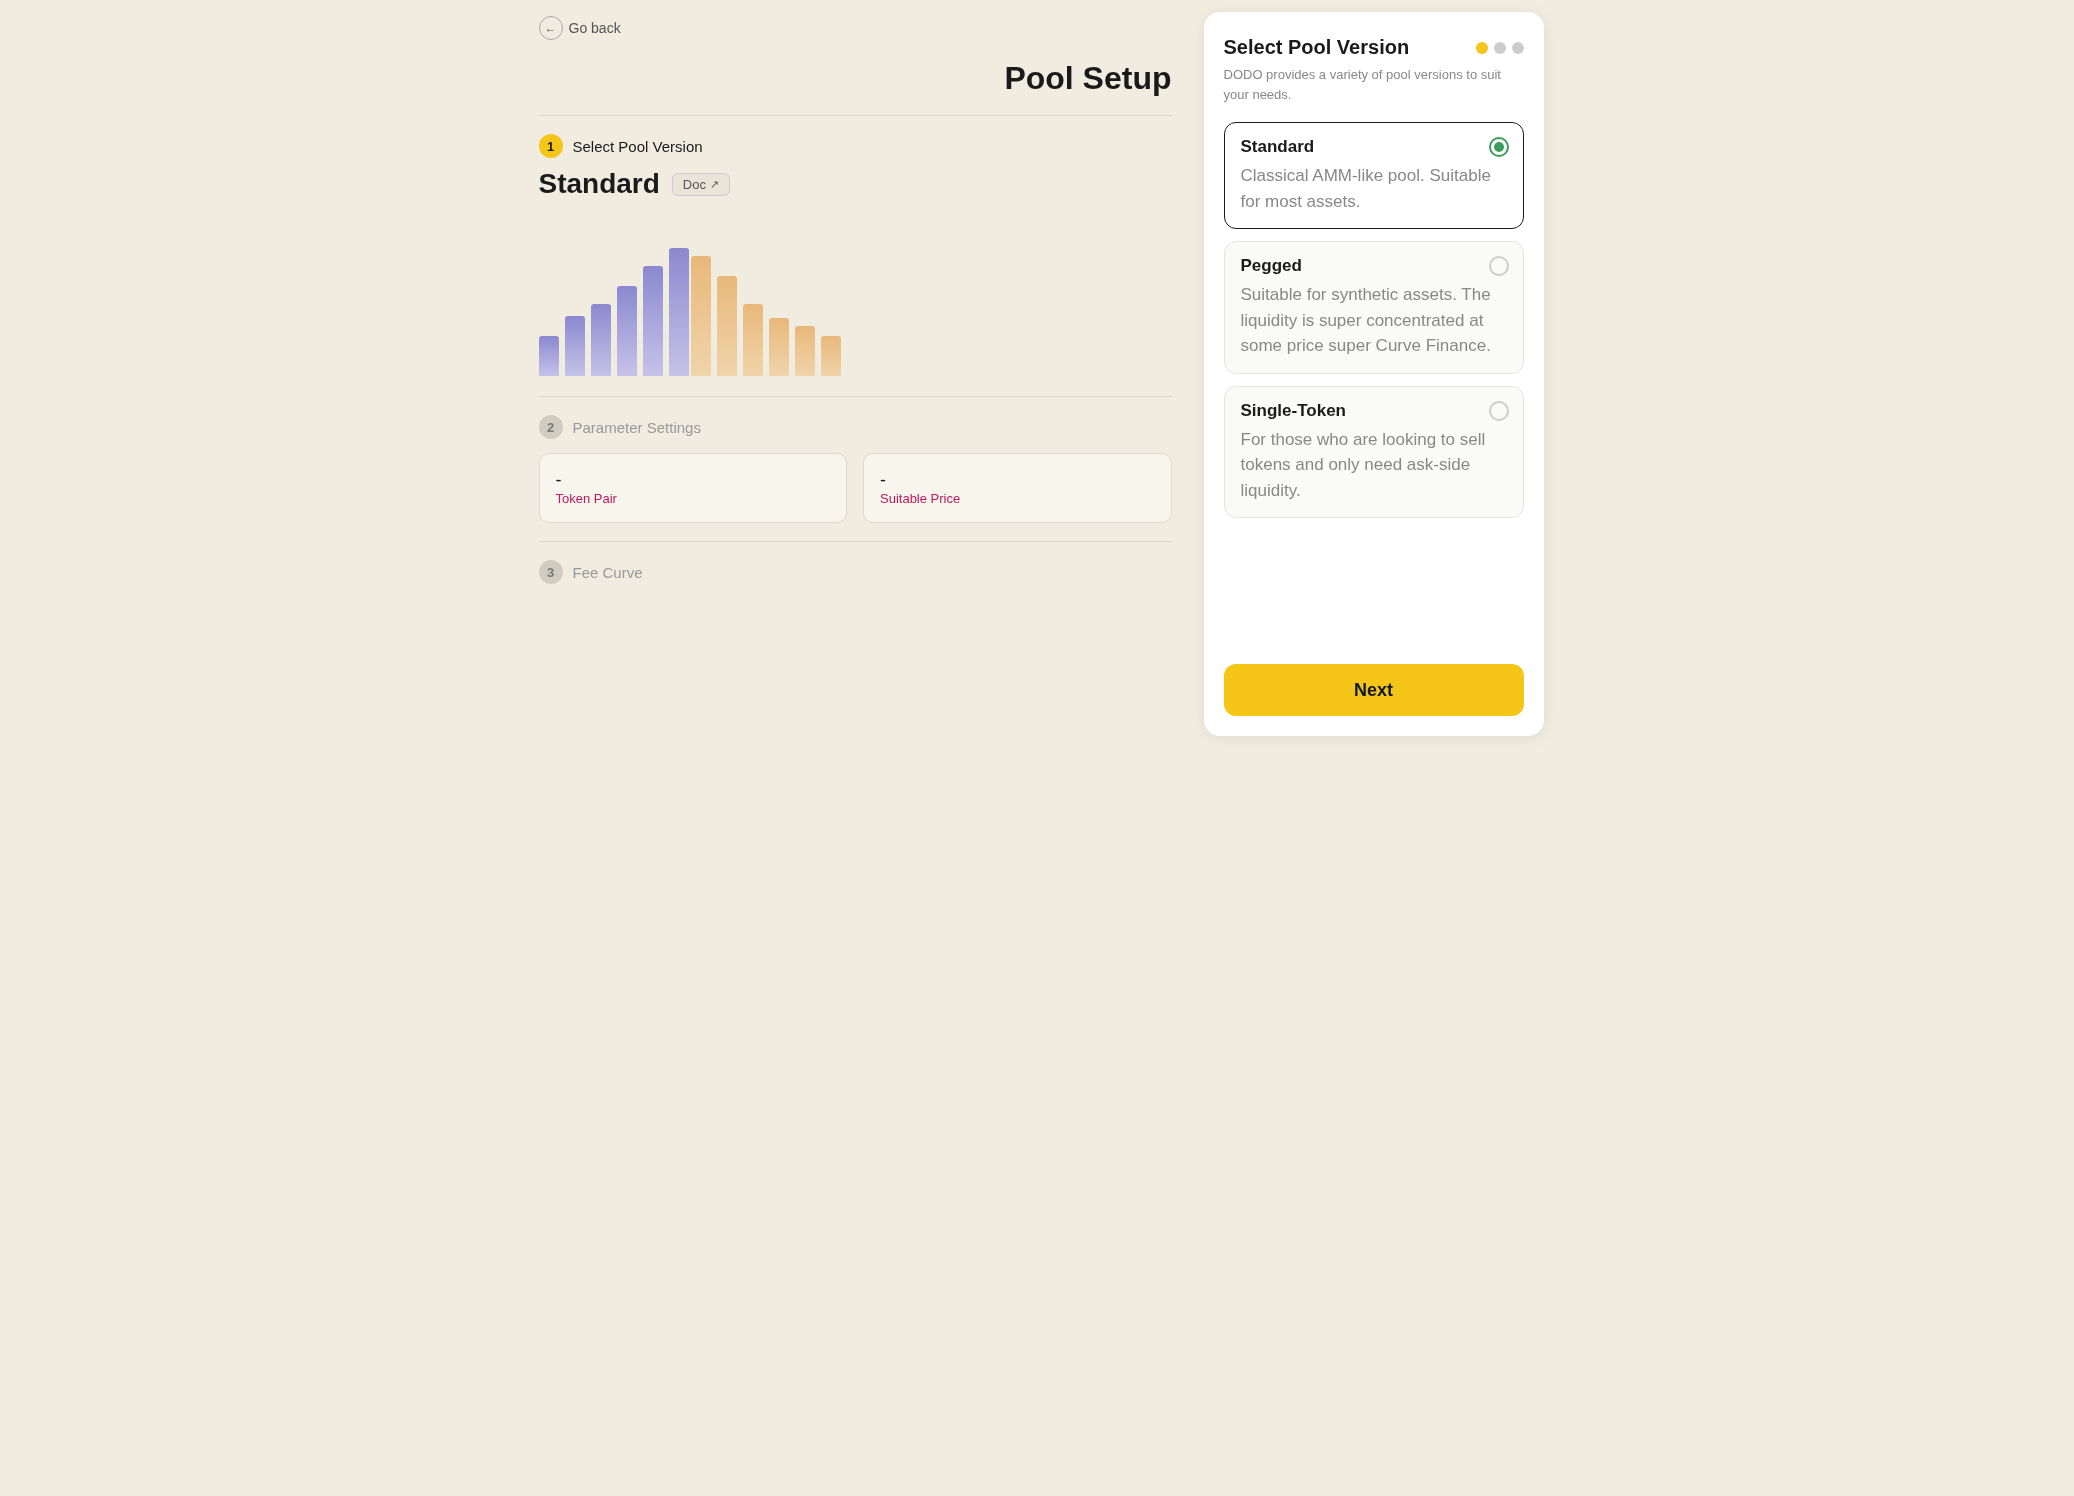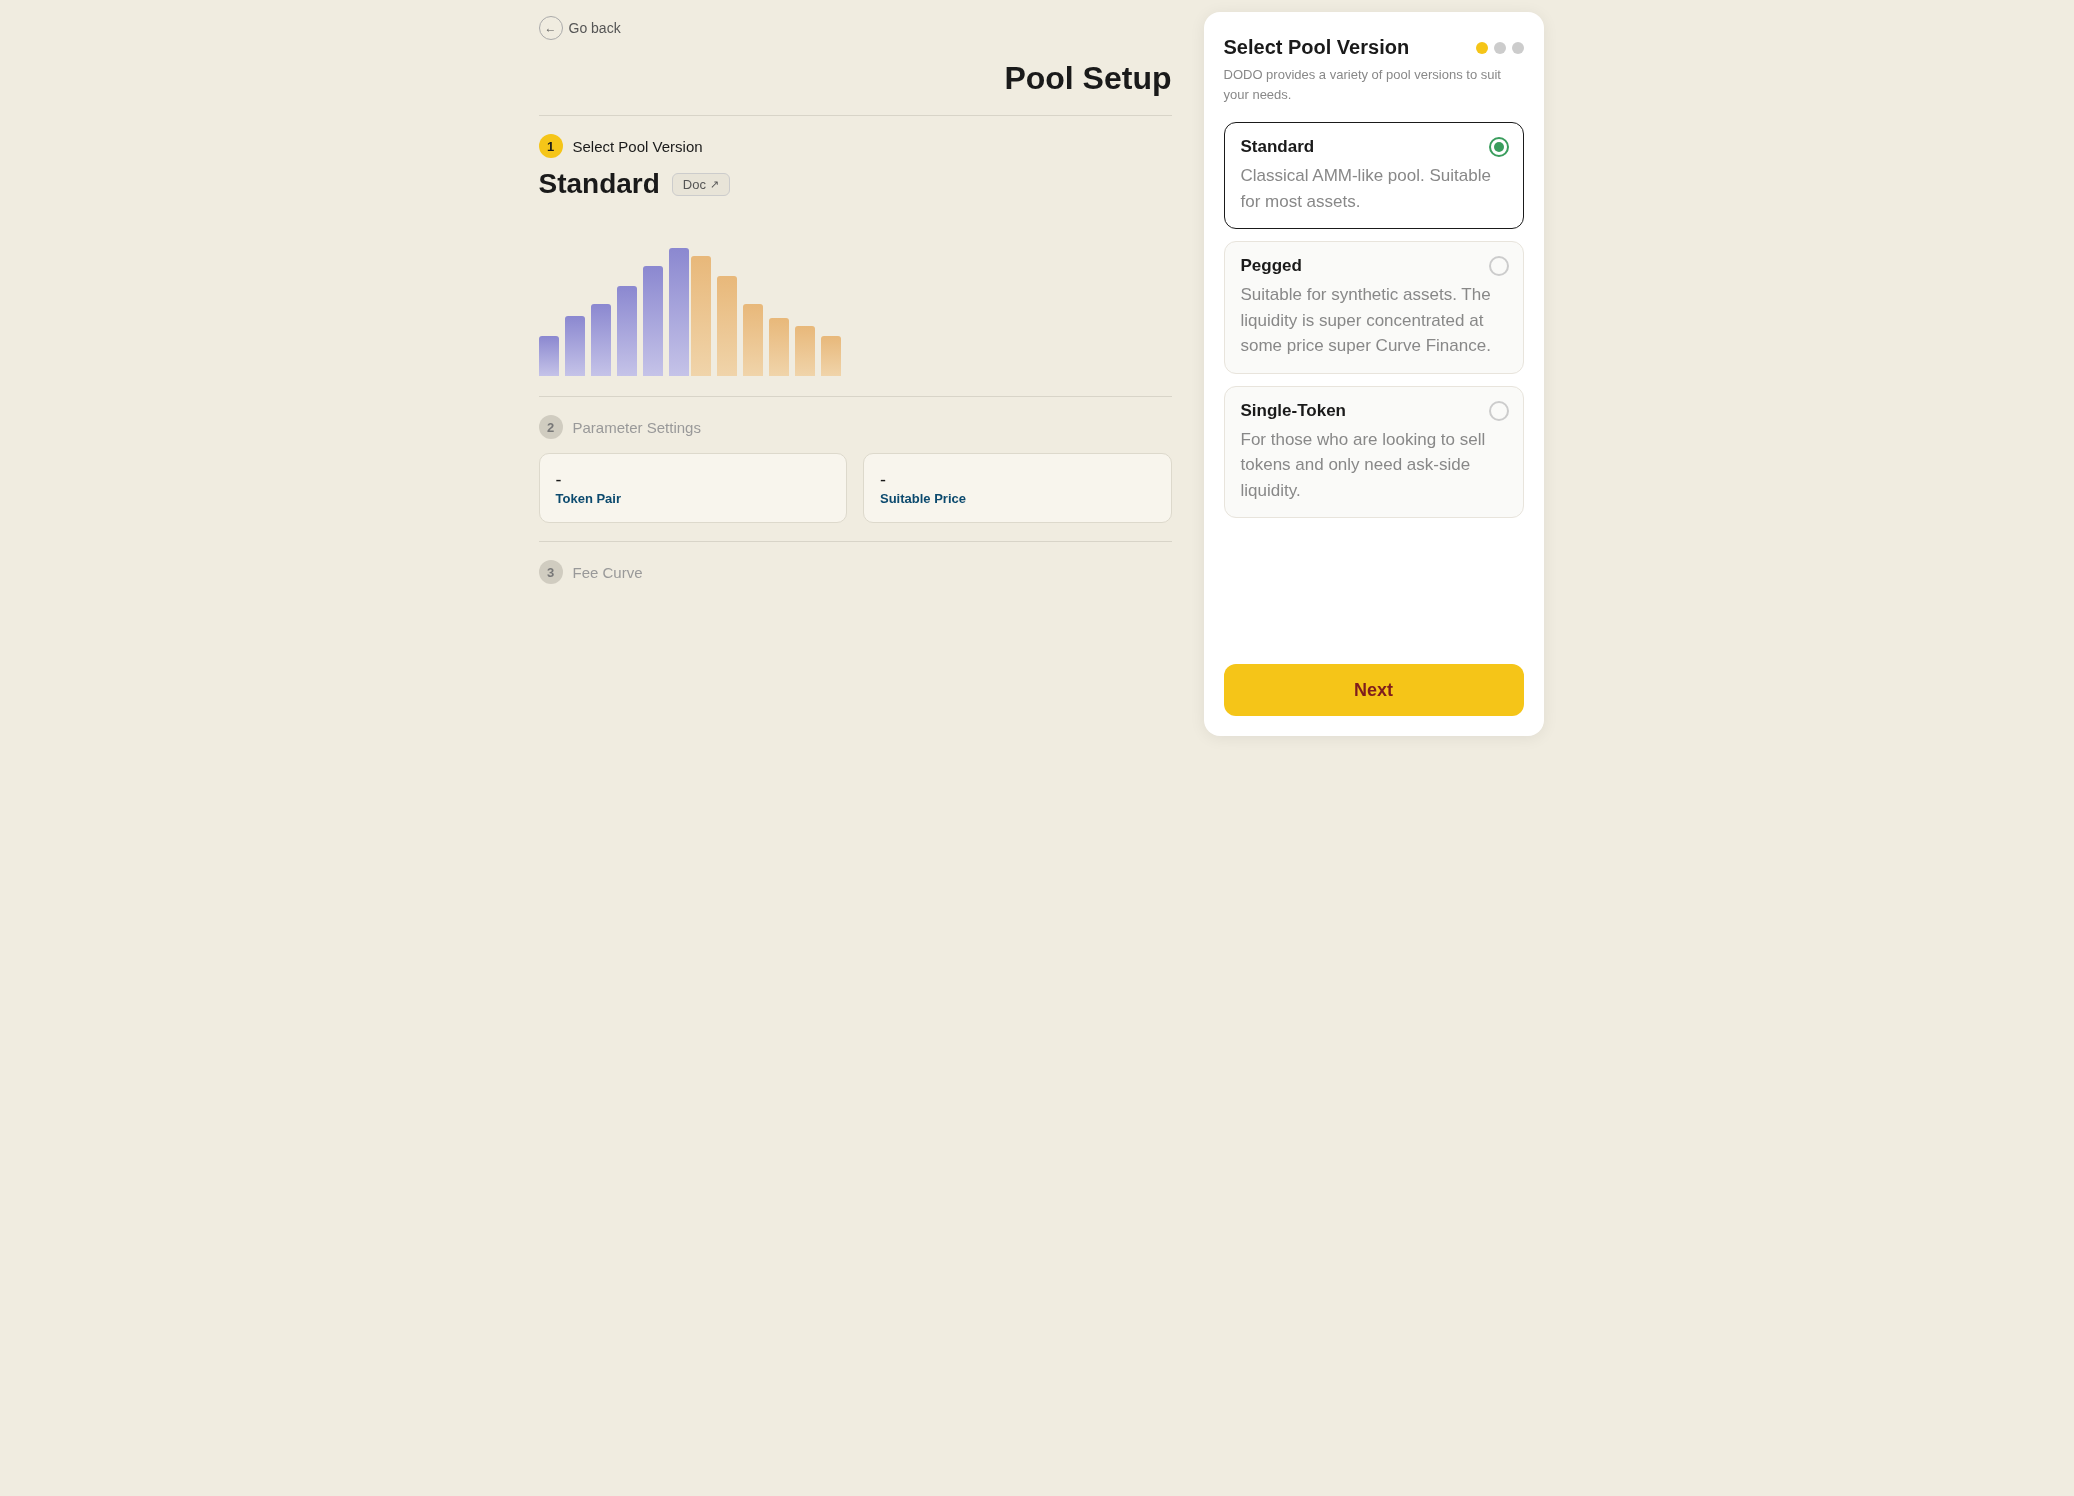--- a/index.html
+++ b/index.html
@@ -157,22 +157,21 @@
       display: flex;
       flex-direction: column;
       justify-content: space-between;
     }
     .param-value {
       font-size: 18px;
       color: #1a1a1a;
     }
     .param-label {
       font-size: 13px;
-      color: #0c4a6e;
-      font-weight: bold;
+      color: #be185d;
     }
     .divider3 {
       height: 1px;
       background: #d8d4c8;
       margin-bottom: 18px;
     }
     .fee-section {}
 
     
     .right-panel {
@@ -270,21 +269,21 @@
       background: #3a9d5d;
     }
     .next-btn {
       margin-top: 20px;
       background: #f5c518;
       border: none;
       border-radius: 12px;
       height: 52px;
       font-size: 18px;
       font-weight: 600;
-      color: #7f1d1d;
+      color: #0f172a;
       cursor: pointer;
       width: 100%;
     }
   </style>
 </head>
 <body>
 
 <div class="page-wrapper">
 
   <div class="left-panel">

